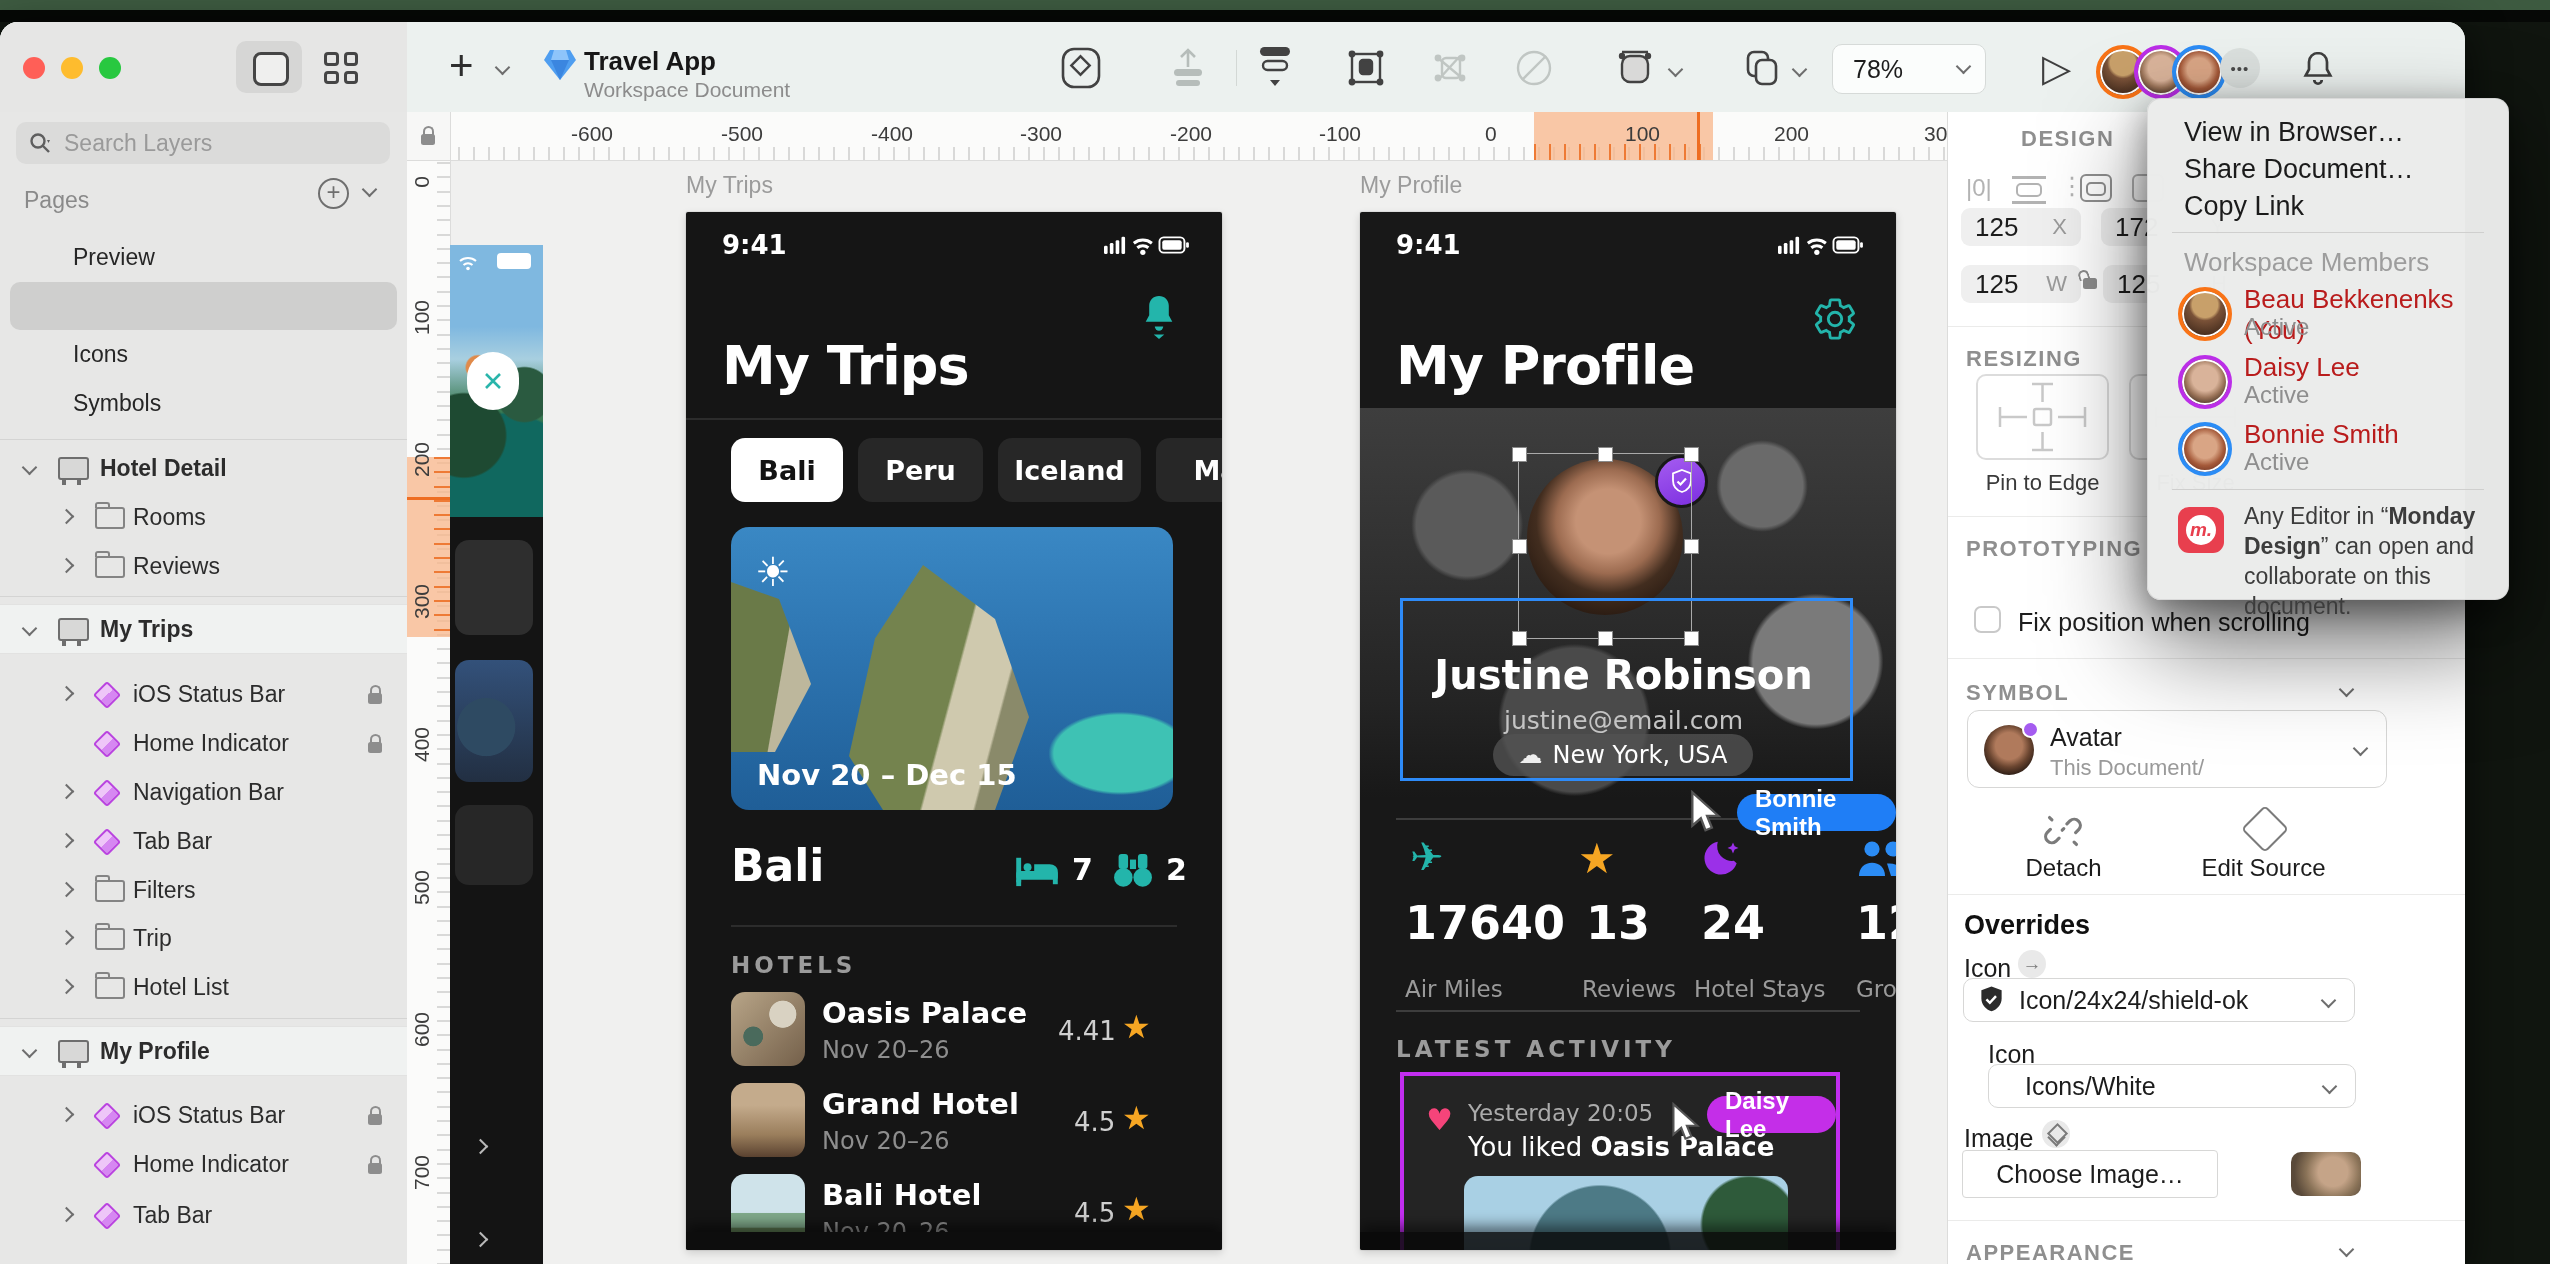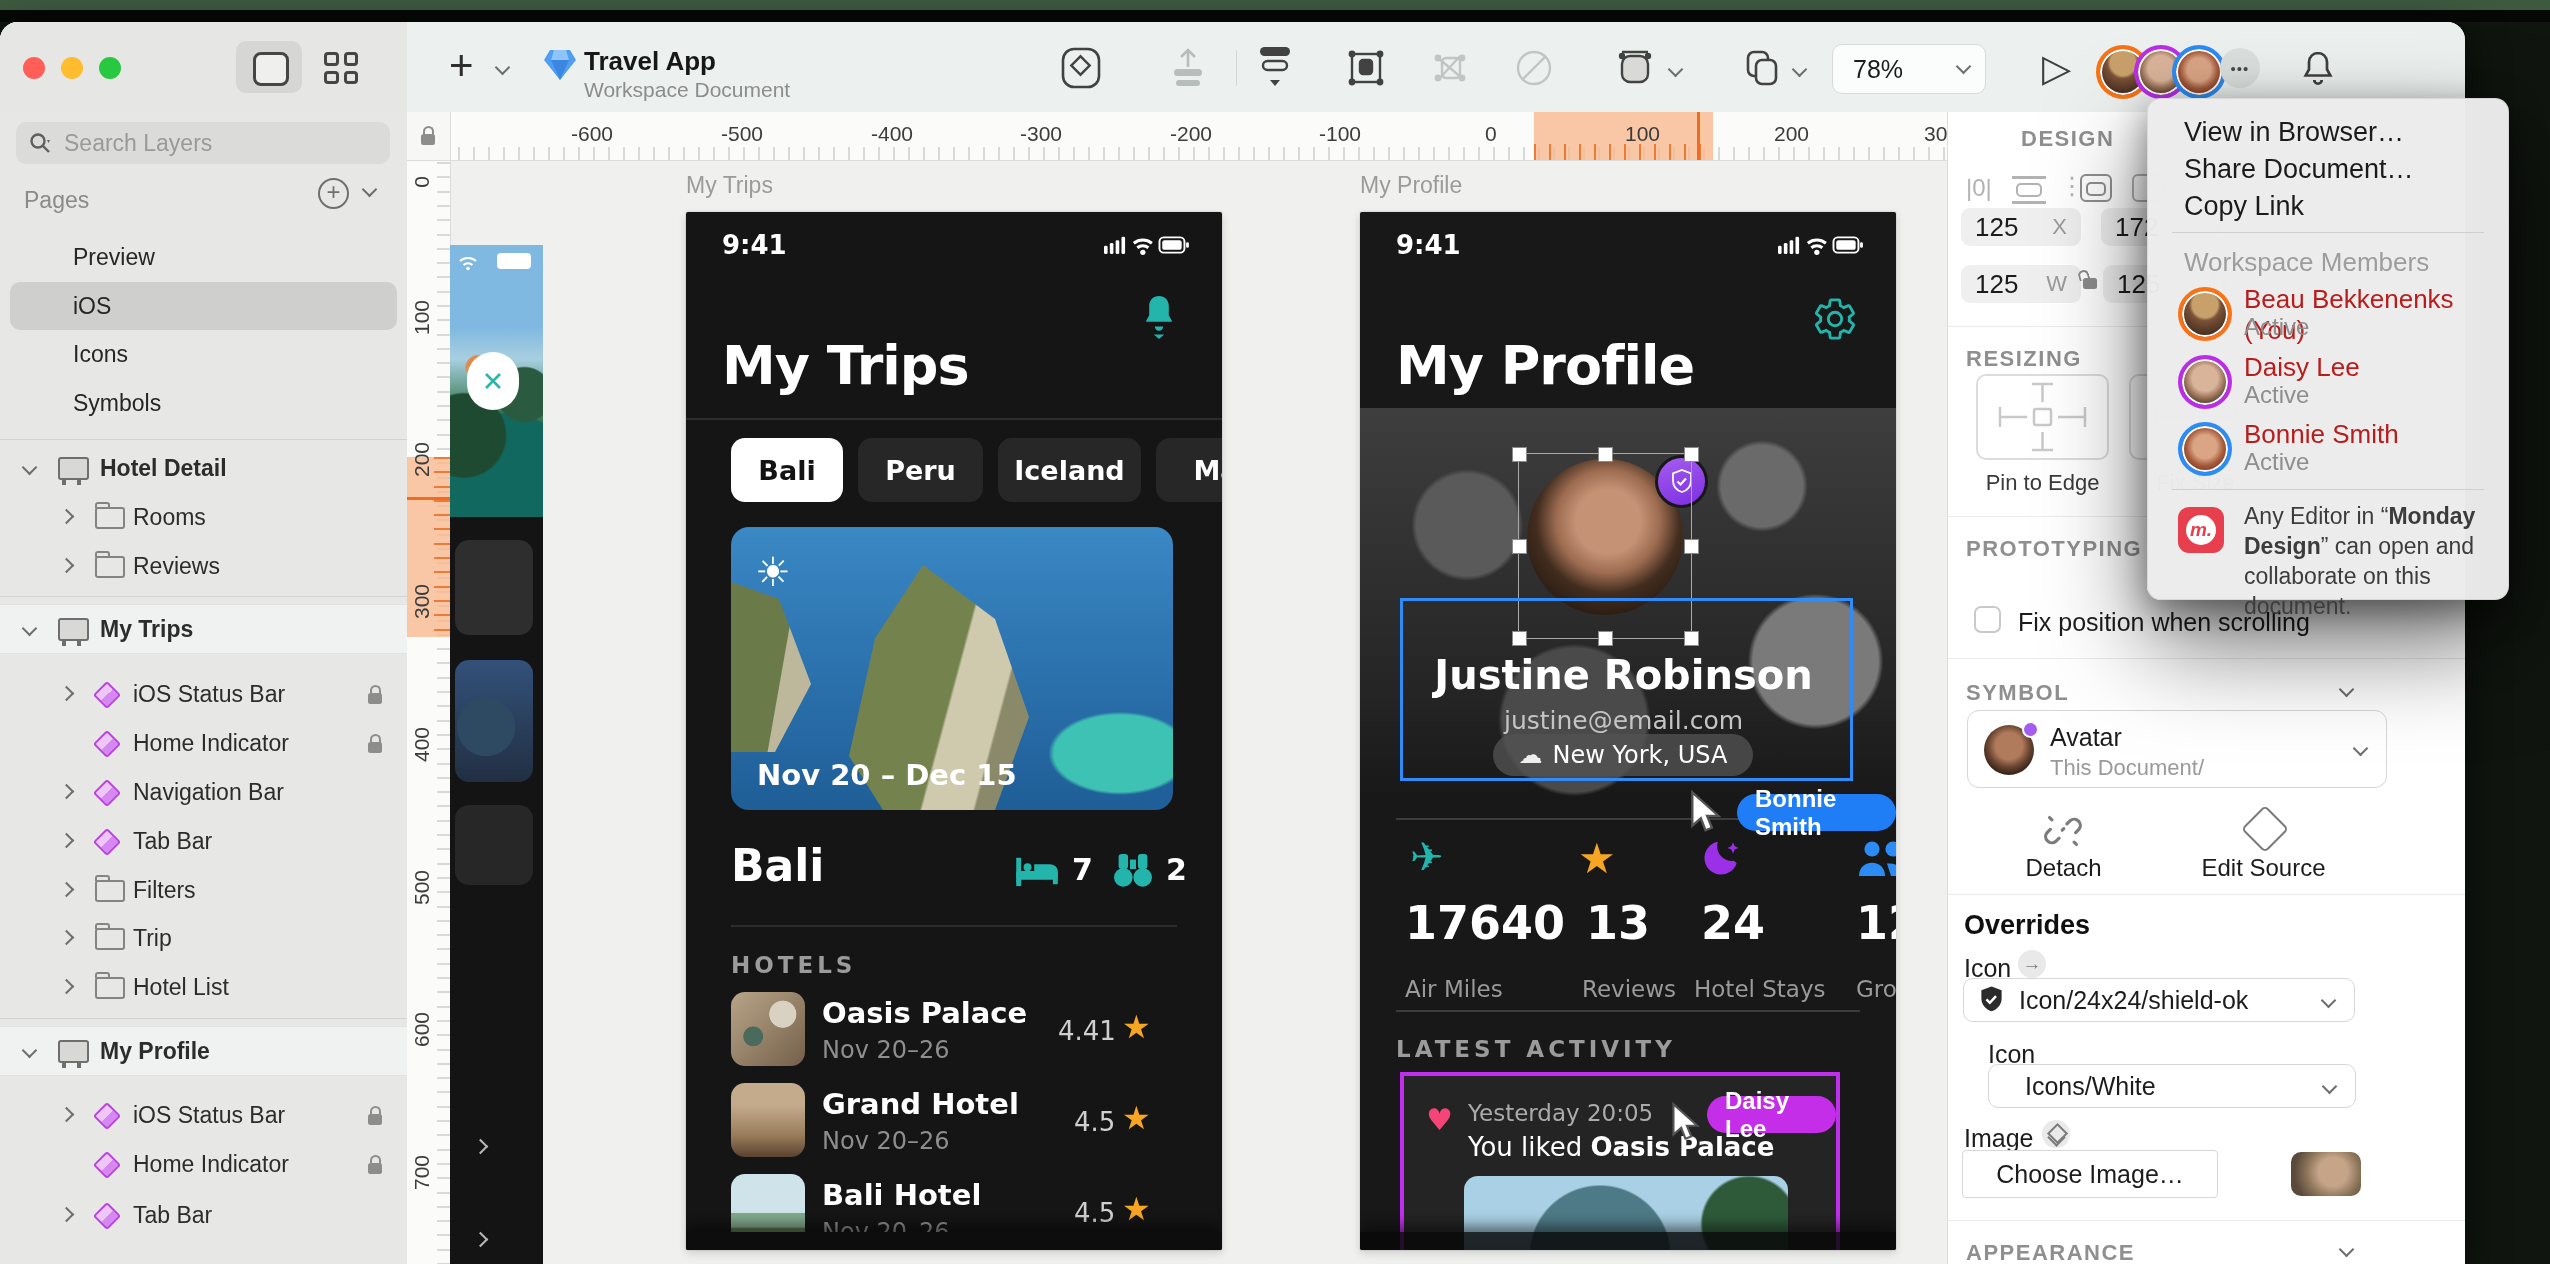--- a/index.html
+++ b/index.html
@@ -244,23 +244,20 @@
     </div>
 
     <div class="ab shead" style="left:24px;top:75px">Pages</div>
     <div class="ab pluscir" style="left:318px;top:66px">+</div>
     <span class="ab chv cv-d" style="left:364px;top:72px"></span>
 
     <div class="ab psel" style="top:170px"></div>
     <div class="ab prow" style="top:121px">
           <span>Preview</span>
         </div>
-    <div class="ab prow" style="top:170px">
-          <span>iOS</span>
-        </div>
     <div class="ab prow" style="top:267px">
           <span>Symbols</span>
         </div>
     <div class="ab prow" style="top:218px">
           <span>Icons</span>
         </div>
 
     <div class="ab hr1" style="top:327px"></div>
 
     <div class="ab lrow" style="top:332px">

